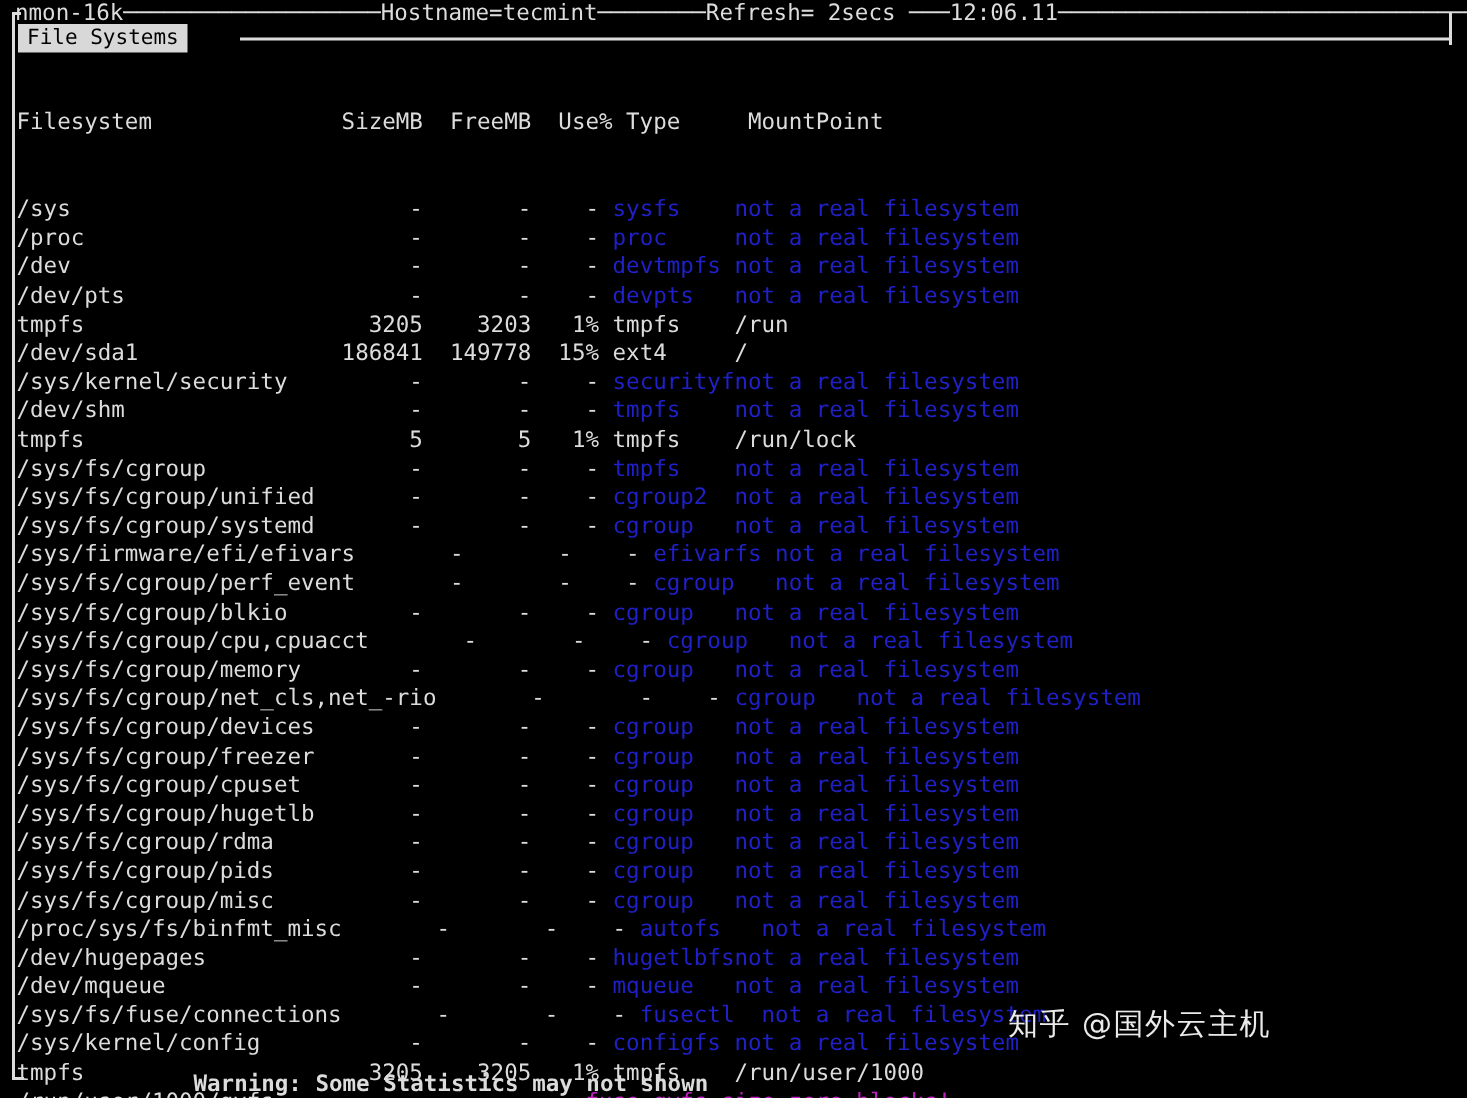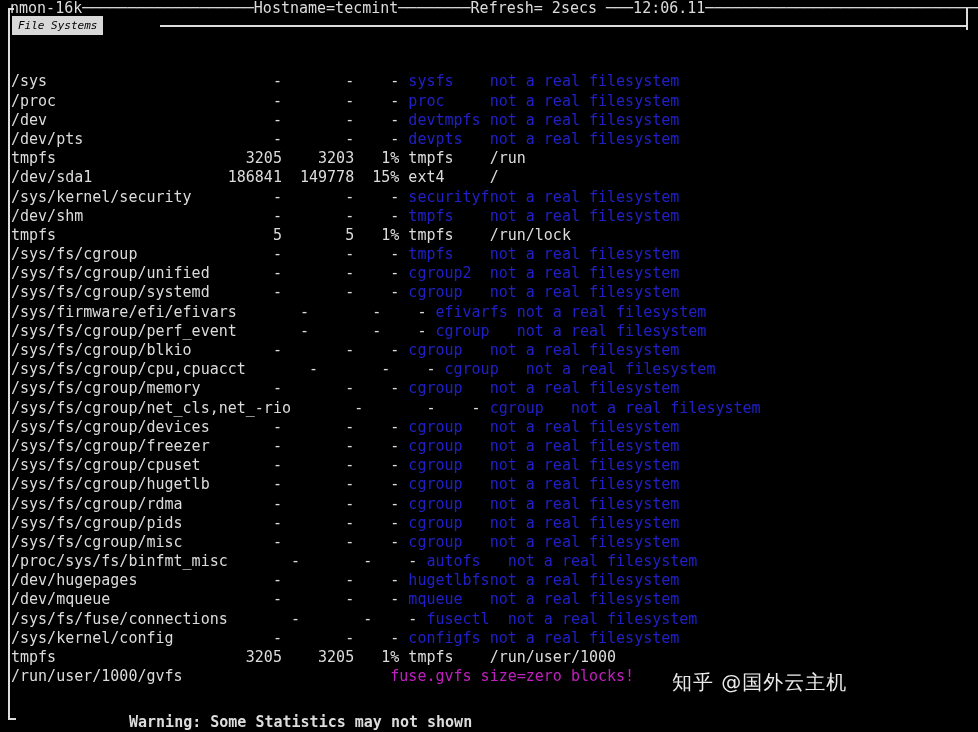--- a/index.html
+++ b/index.html
@@ -19,21 +19,21 @@
   
   .frame-left{position:absolute;left:8px;top:8px;width:2px;height:712px;background:#dcdcdc;}
   .frame-corner-tl{position:absolute;left:8px;top:8px;width:6px;height:2px;background:#dcdcdc;}
   .frame-corner-bl{position:absolute;left:8px;top:718px;width:8px;height:2px;background:#dcdcdc;}
   .frame-sub-right{position:absolute;left:966px;top:8px;width:2px;height:22px;background:#dcdcdc;}
 
   
   .topline{position:absolute;top:-1px;left:10px;color:#dcdcdc;font-size:15px;line-height:19.2px;white-space:pre;z-index:3;}
   .tab{
     position:absolute;top:16px;left:12px;background:#d8d8d8;color:#000;
-    font-size:11px;line-height:19px;padding:0 6px;z-index:4;white-space:pre;font-style:italic;
+    font-size:14px;line-height:19px;padding:0 6px;z-index:4;white-space:pre;
   }
   .subline{position:absolute;top:25px;left:160px;width:806px;height:2px;background:#dcdcdc;z-index:2;}
 
   .body-area{position:absolute;left:11px;top:34px;}
   .line{height:19.2px;white-space:pre;font-size:15px;line-height:19.2px;}
 
   .warnline{position:absolute;left:129px;top:713px;color:#dcdcdc;font-size:15px;white-space:pre;font-weight:bold;}
 
   .watermark{
     position:absolute;left:672px;top:673px;color:#f2f2f2;
@@ -55,20 +55,21 @@
   <div class="subline"></div>
 
   
   <div class="topline">nmon-16k───────────────────Hostname=tecmint────────Refresh= 2secs ───12:06.11──────────────────────────────────────────────────────────────</div>
 
   
   <div class="tab">File Systems</div>
 
   
   <div class="body-area">
+    <div class="line white">Filesystem              SizeMB  FreeMB  Use% Type     MountPoint</div>
     <div id="rows-host"><div class="line"><span class="white">/sys                         -       -    - </span><span class="blue">sysfs    not a real filesystem</span></div><div class="line"><span class="white">/proc                        -       -    - </span><span class="blue">proc     not a real filesystem</span></div><div class="line"><span class="white">/dev                         -       -    - </span><span class="blue">devtmpfs not a real filesystem</span></div><div class="line"><span class="white">/dev/pts                     -       -    - </span><span class="blue">devpts   not a real filesystem</span></div><div class="line"><span class="white">tmpfs                     3205    3203   1% </span><span class="white">tmpfs    /run</span></div><div class="line"><span class="white">/dev/sda1               186841  149778  15% </span><span class="white">ext4     /</span></div><div class="line"><span class="white">/sys/kernel/security         -       -    - </span><span class="blue">securityfnot a real filesystem</span></div><div class="line"><span class="white">/dev/shm                     -       -    - </span><span class="blue">tmpfs    not a real filesystem</span></div><div class="line"><span class="white">tmpfs                        5       5   1% </span><span class="white">tmpfs    /run/lock</span></div><div class="line"><span class="white">/sys/fs/cgroup               -       -    - </span><span class="blue">tmpfs    not a real filesystem</span></div><div class="line"><span class="white">/sys/fs/cgroup/unified       -       -    - </span><span class="blue">cgroup2  not a real filesystem</span></div><div class="line"><span class="white">/sys/fs/cgroup/systemd       -       -    - </span><span class="blue">cgroup   not a real filesystem</span></div><div class="line"><span class="white">/sys/firmware/efi/efivars       -       -    - </span><span class="blue">efivarfs not a real filesystem</span></div><div class="line"><span class="white">/sys/fs/cgroup/perf_event       -       -    - </span><span class="blue">cgroup   not a real filesystem</span></div><div class="line"><span class="white">/sys/fs/cgroup/blkio         -       -    - </span><span class="blue">cgroup   not a real filesystem</span></div><div class="line"><span class="white">/sys/fs/cgroup/cpu,cpuacct       -       -    - </span><span class="blue">cgroup   not a real filesystem</span></div><div class="line"><span class="white">/sys/fs/cgroup/memory        -       -    - </span><span class="blue">cgroup   not a real filesystem</span></div><div class="line"><span class="white">/sys/fs/cgroup/net_cls,net_-rio       -       -    - </span><span class="blue">cgroup   not a real filesystem</span></div><div class="line"><span class="white">/sys/fs/cgroup/devices       -       -    - </span><span class="blue">cgroup   not a real filesystem</span></div><div class="line"><span class="white">/sys/fs/cgroup/freezer       -       -    - </span><span class="blue">cgroup   not a real filesystem</span></div><div class="line"><span class="white">/sys/fs/cgroup/cpuset        -       -    - </span><span class="blue">cgroup   not a real filesystem</span></div><div class="line"><span class="white">/sys/fs/cgroup/hugetlb       -       -    - </span><span class="blue">cgroup   not a real filesystem</span></div><div class="line"><span class="white">/sys/fs/cgroup/rdma          -       -    - </span><span class="blue">cgroup   not a real filesystem</span></div><div class="line"><span class="white">/sys/fs/cgroup/pids          -       -    - </span><span class="blue">cgroup   not a real filesystem</span></div><div class="line"><span class="white">/sys/fs/cgroup/misc          -       -    - </span><span class="blue">cgroup   not a real filesystem</span></div><div class="line"><span class="white">/proc/sys/fs/binfmt_misc       -       -    - </span><span class="blue">autofs   not a real filesystem</span></div><div class="line"><span class="white">/dev/hugepages               -       -    - </span><span class="blue">hugetlbfsnot a real filesystem</span></div><div class="line"><span class="white">/dev/mqueue                  -       -    - </span><span class="blue">mqueue   not a real filesystem</span></div><div class="line"><span class="white">/sys/fs/fuse/connections       -       -    - </span><span class="blue">fusectl  not a real filesystem</span></div><div class="line"><span class="white">/sys/kernel/config           -       -    - </span><span class="blue">configfs not a real filesystem</span></div><div class="line"><span class="white">tmpfs                     3205    3205   1% </span><span class="white">tmpfs    /run/user/1000</span></div><div class="line"><span class="white">/run/user/1000/gvfs                       </span><span class="magenta">fuse.gvfs size=zero blocks!</span></div></div>
   </div>
 
   
   <div class="warnline">Warning: Some Statistics may not shown</div>
 
   
   <div class="watermark">知乎 @国外云主机</div>
 </div>
 

